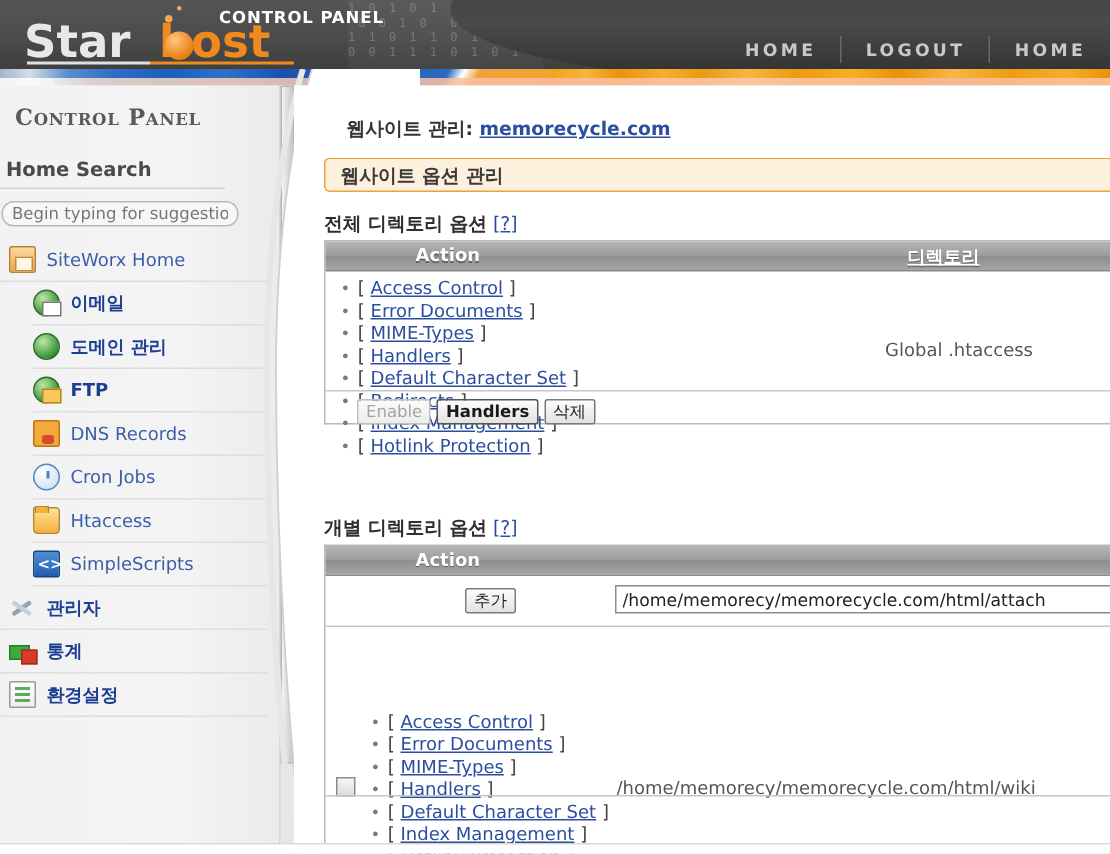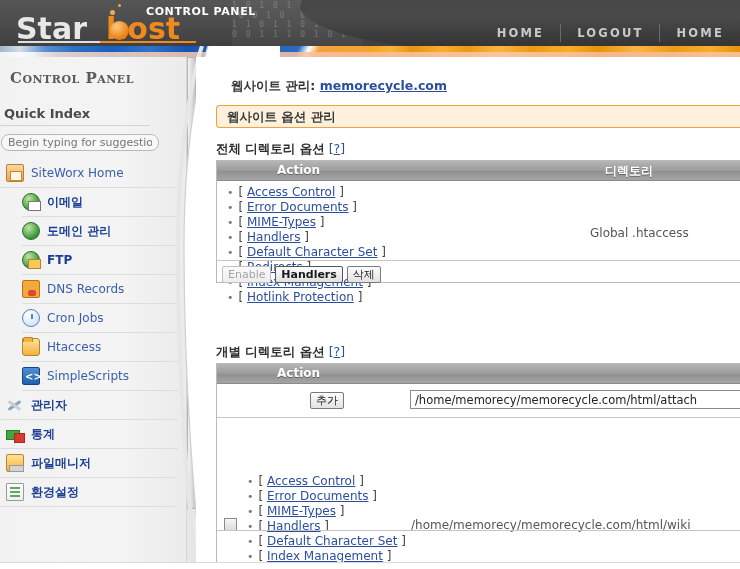--- a/index.html
+++ b/index.html
@@ -280,20 +280,21 @@
     border: 1px solid #7a7a7a;
     border-radius: 2px;
     background: linear-gradient(to bottom, #fdfdfd, #e2e2e2);
     color: #1a1a1a;
     cursor: pointer;
     line-height: 13px;
   }
   .btn.disabled {
     color: #a6a6a6; border-color: #c0c0c0;
     background: linear-gradient(to bottom, #fbfbfb, #ededed);
+    margin-left: 16px;
   }
   .btn.strong { font-weight: bold; border-color: #555; }
 
   .txtinput {
     border: 1px solid #8c8c8c;
     background: #fff;
     font-family: "DejaVu Sans", sans-serif;
     font-size: 11.5px;
     color: #222;
     padding: 2px 4px;
@@ -343,21 +344,21 @@
   <div class="left"></div>
   <div class="mid"></div>
   <div class="right"></div>
 </div>
 <div id="stripe-lower">
   <div class="whiteout"></div>
 </div>
 
 <div id="sidebar">
   <div id="cp-title">Control Panel</div>
-  <div id="qs-title">Quick Index</div>
+  <div id="qs-title">Home Search</div>
   <div id="qs-rule"></div>
   <input id="qs-input" type="text" placeholder="Begin typing for suggestions" style="">
 
   <div class="navlist">
     <div class="navrow">
       <span class="ico">
           <i class="ic ic-home"></i>
         </span>
       <span class="lbl en">SiteWorx Home</span>
     </div>
@@ -407,26 +408,20 @@
       <span class="ico">
           <i class="ic ic-tools"></i>
         </span>
       <span class="lbl kr">관리자</span>
     </div>
     <div class="navrow">
       <span class="ico">
           <i class="ic ic-stats"></i>
         </span>
       <span class="lbl kr">통계</span>
-    </div>
-    <div class="navrow">
-      <span class="ico">
-          <i class="ic ic-filemgr"></i>
-        </span>
-      <span class="lbl kr">파일매니저</span>
     </div>
     <div class="navrow">
       <span class="ico">
           <i class="ic ic-prefs"></i>
         </span>
       <span class="lbl kr">환경설정</span>
     </div>
 
   </div>
 </div>
@@ -454,21 +449,21 @@
     <span>웹사이트 옵션 관리</span>
   </div>
 
   <div class="sect-title" style="left:20px; top:84px;">
     <span>전체 디렉토리 옵션</span><span class="q"> [<u>?</u>]</span>
   </div>
 
   <div class="tbl" style="left:20px; top:103px; width:540px; height:123px; border-right:none;">
     <div class="thead">
       <div class="th" style="left:60px;">Action</div>
-      <div class="th" style="left:388px;">디렉토리</div>
+      <div class="th" style="left:388px;text-decoration:underline;">디렉토리</div>
     </div>
     <div class="tbody" style="height:101px;">
       <ul class="opt-list" style="position:absolute; left:10px; top:4px;">
         <li><span class="brk">[</span> <a>Access Control</a> <span class="brk">]</span></li>
         <li><span class="brk">[</span> <a>Error Documents</a> <span class="brk">]</span></li>
         <li><span class="brk">[</span> <a>MIME-Types</a> <span class="brk">]</span></li>
         <li><span class="brk">[</span> <a>Handlers</a> <span class="brk">]</span></li>
         <li><span class="brk">[</span> <a>Default Character Set</a> <span class="brk">]</span></li>
         <li><span class="brk">[</span> <a>Redirects</a> <span class="brk">]</span></li>
         <li><span class="brk">[</span> <a>Index Management</a> <span class="brk">]</span></li>

